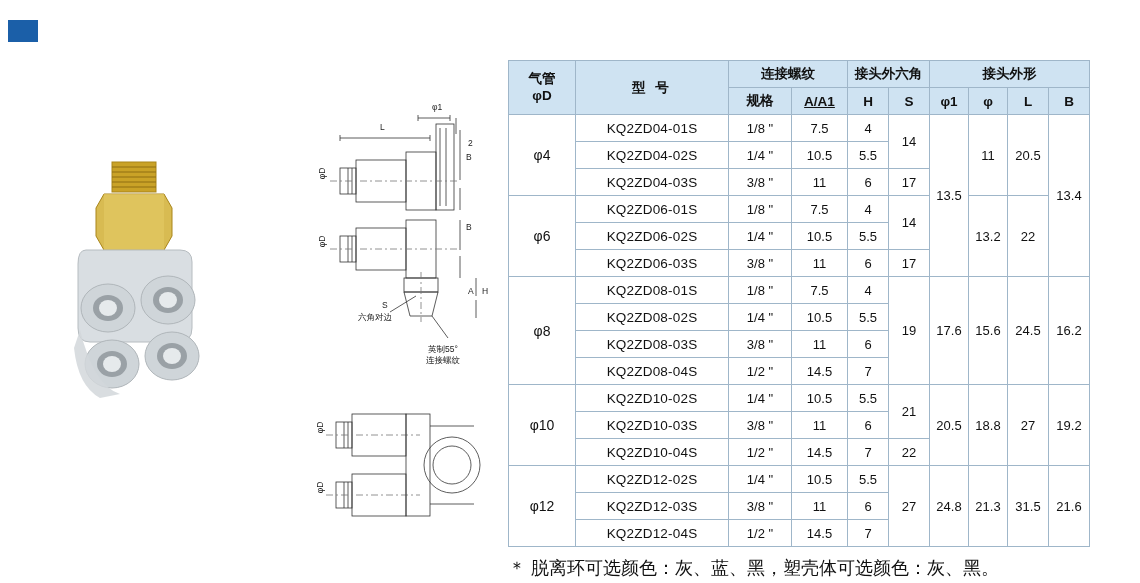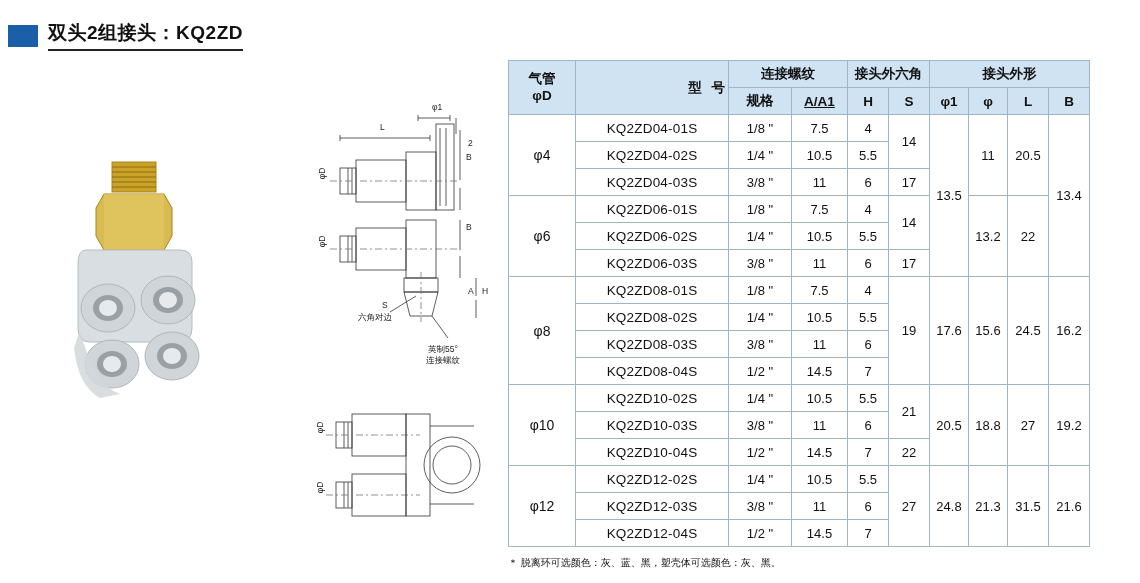--- a/index.html
+++ b/index.html
@@ -52,45 +52,44 @@
     height:26px;
     color:#111;
     font-weight:normal;
   }
   thead td{
     background:#cfe3f2;
     font-weight:bold;
     font-size:13.5px;
   }
   .c-d{width:66px;}
-  .c-model{width:152px;text-align:right;}
+  .c-model{width:152px;text-align:center;}
   .c-spec{width:62px;margin-top:32px;}
   .c-aa1{width:55px;text-decoration:underline;}
   .c-h{width:40px;}
   .c-s{width:40px;}
   .c-p1{width:38px;}
   .c-p{width:38px;}
   .c-l{width:40px;}
   .c-b{width:40px;}
   .d-cell{font-size:14px;border-radius:26px;}
   .model-cell{font-size:13.5px;letter-spacing:.2px;margin-top:36px;}
   .hdr-model{letter-spacing:3px;}
   .hdr-d{line-height:1.25;margin-top:20px;}
   .note{
     position:absolute;left:508px;top:556px;
-    font-size:10px;color:#111;
+    font-size:18px;color:#111;
   }
   svg{display:block;}
 </style>
 </head>
 <body>
 
 <div class="header">
   <div class="blue-box"></div>
-  <div class="title">双头2组接头：KQ2ZD</div>
 </div>
 
 <div class="photo">
   <svg width="230" height="300" viewBox="0 0 230 300">
 
     <rect x="52" y="12" width="44" height="30" fill="#c9a227"></rect>
     <rect x="52" y="12" width="44" height="30" fill="none" stroke="#a9851a" stroke-width="1"></rect>
     <g stroke="#8f6f12" stroke-width="1">
       <line x1="52" y1="17" x2="96" y2="17"></line>
       <line x1="52" y1="22" x2="96" y2="22"></line>

